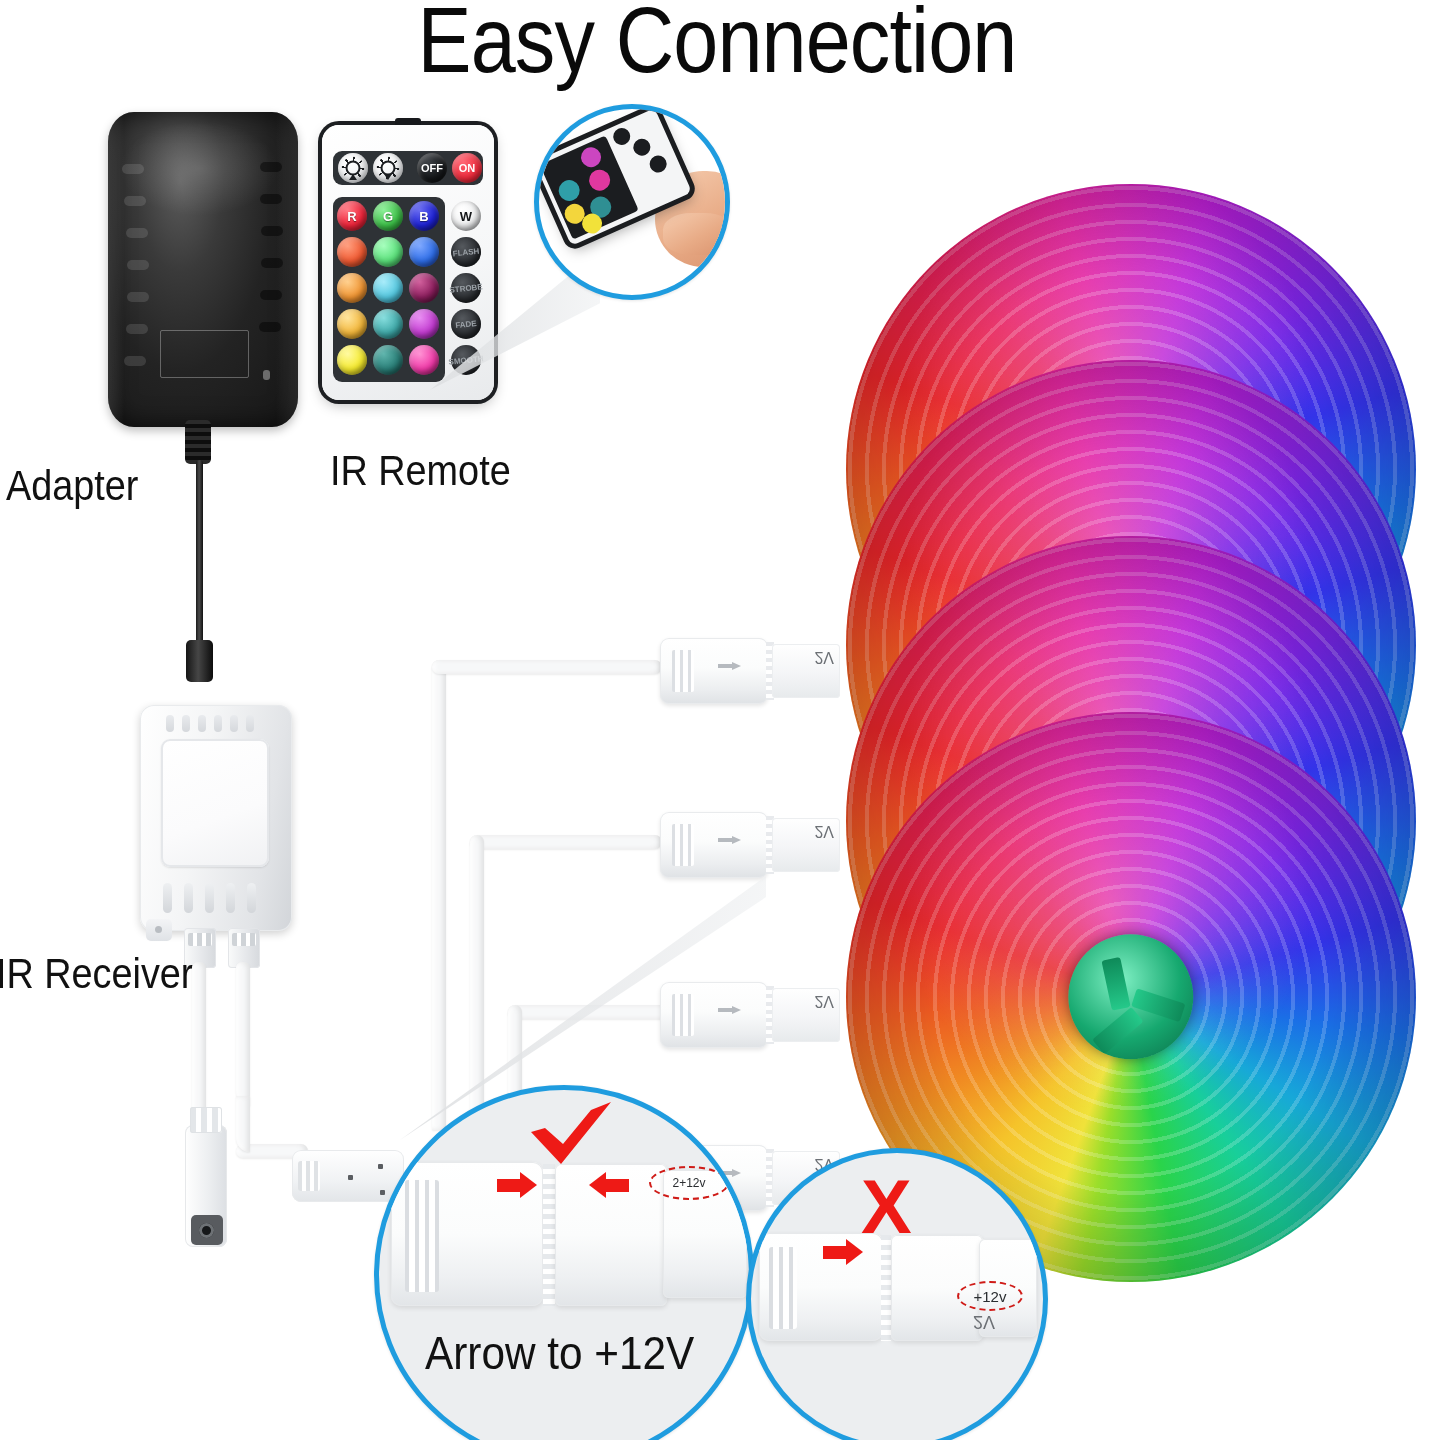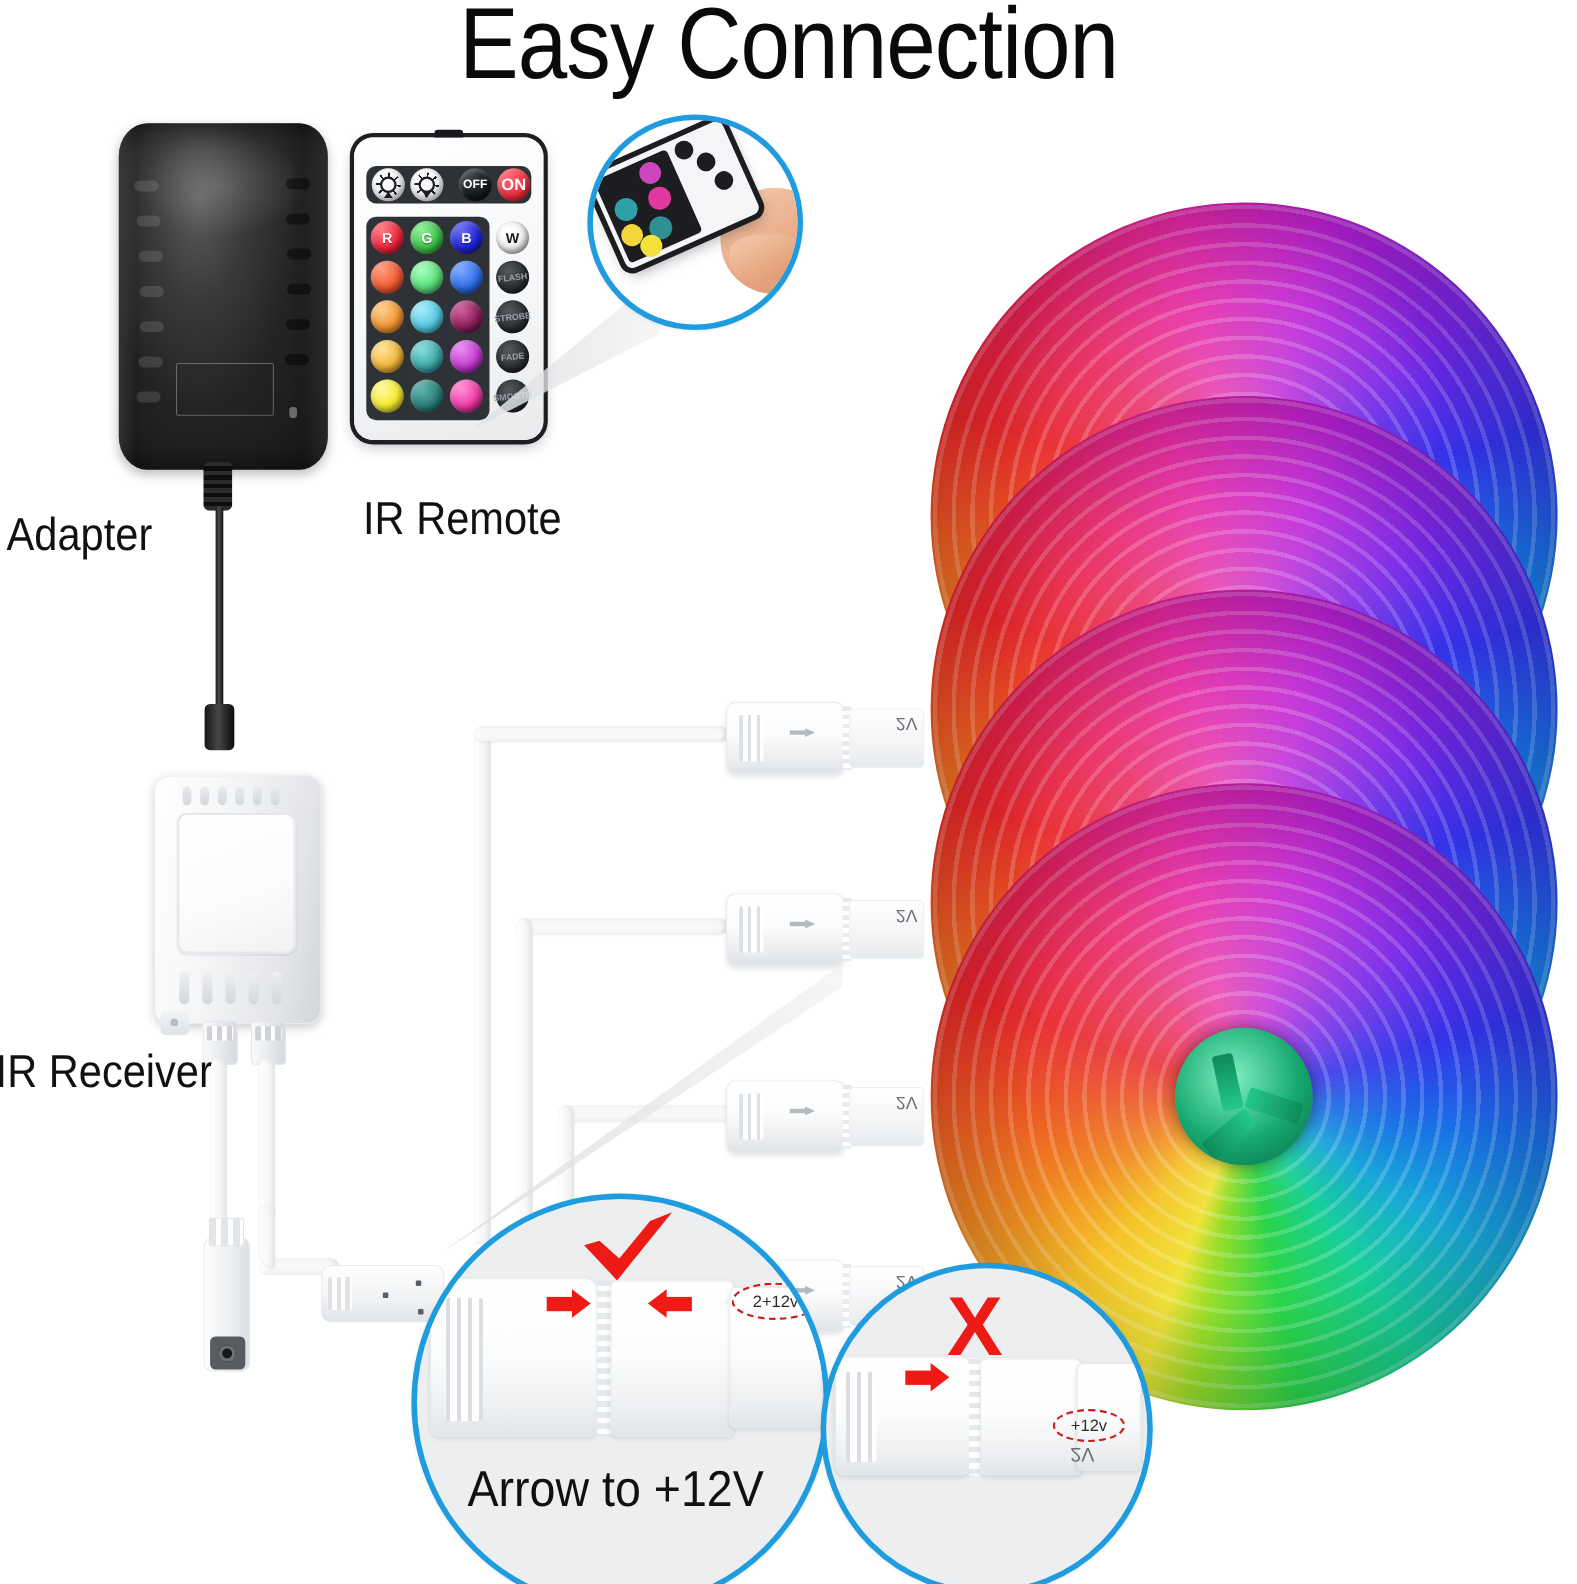--- a/index.html
+++ b/index.html
@@ -254,21 +254,21 @@
         <i class="arrowup"></i>
       </div>
       <div class="cbtn" style="background:radial-gradient(circle at 38% 30%,#ffffff,#f0f1f3 60%,#d9dbde)">
         <i class="sunicon"></i>
         <i class="arrowdn"></i>
       </div>
       <div class="cbtn" style="margin-left:14px;background:radial-gradient(circle at 38% 30%,#3b3f44,#141618 62%,#050607)">
         <span style="color:#fff;font-size:11px">OFF</span>
       </div>
       <div class="cbtn" style="background:radial-gradient(circle at 38% 30%,#ff6674,#ee2b3c 58%,#a9101e)">
-        <span style="color:#fff;font-size:15px">ON</span>
+        <span style="color:#fff;font-size:11px">ON</span>
       </div>
     </div>
 
     <div class="grid">
 
       <div class="gbtn" style="left:4px;top:4px;background:radial-gradient(circle at 36% 30%,#ff7b85,#f0253b 55%,#9c0f1d)">
         <span>R</span>
         </div>
       <div class="gbtn" style="left:40px;top:4px;background:radial-gradient(circle at 36% 30%,#8ef09a,#3fc24a 55%,#1b7a24)">
         <span>G</span>
@@ -472,21 +472,21 @@
 
     <div class="redarrow right" style="left:118px;top:82px;width:42px">
         <i class="sh"></i>
         <i class="hd"></i>
       </div>
     <div class="redarrow left" style="left:208px;top:82px;width:42px">
         <i class="sh"></i>
         <i class="hd"></i>
       </div>
 
-    <div class="ovaltag" style="left:286px;top:76px;width:76px;height:30px;font-size:15px">2+12v</div>
+    <div class="ovaltag" style="left:270px;top:76px;width:76px;height:30px;font-size:12px">2+12v</div>
 
     <div class="captionbig" style="left:46px;top:236px">Arrow to +12V</div>
   </div>
 
   <div class="bcircle" style="left:746px;top:1148px;width:292px;height:292px">
     <div class="zclip" style="left:8px;top:80px;width:124px;height:108px"></div>
     <div class="zribs" style="left:18px;top:94px;width:28px;height:82px;border-radius:3px"></div>
     <div class="zteeth" style="left:130px;top:82px;width:10px;height:106px"></div>
     <div class="zclip" style="left:140px;top:82px;width:92px;height:106px;border-radius:6px"></div>
     <div class="zclip" style="left:228px;top:86px;width:58px;height:98px;border-radius:6px"></div>

